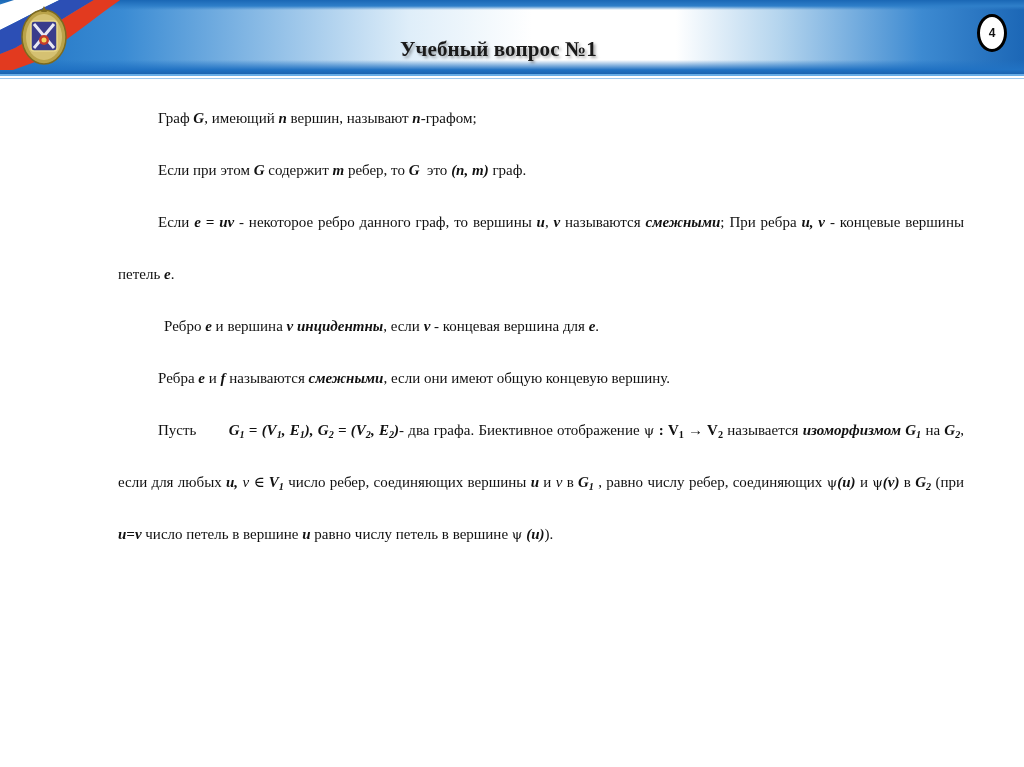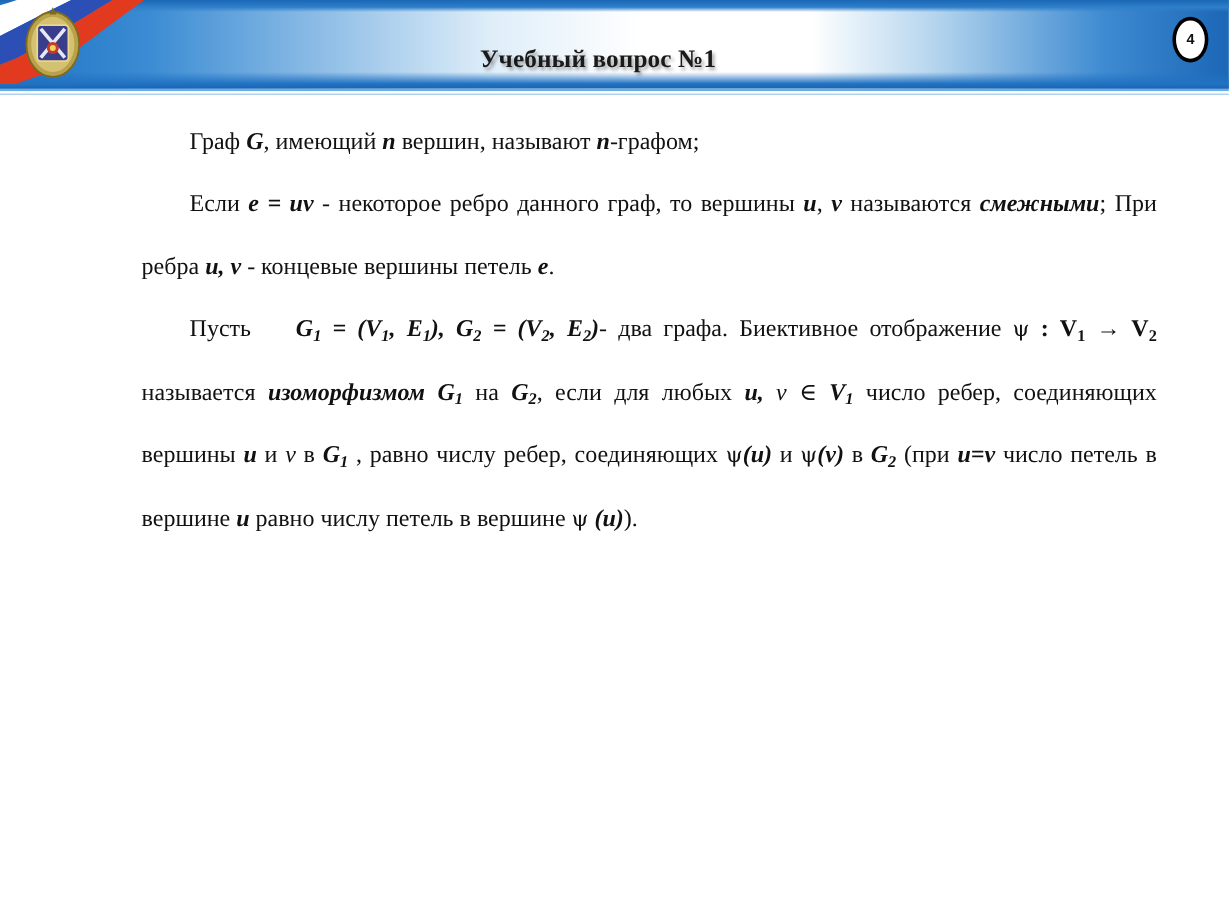--- a/index.html
+++ b/index.html
@@ -45,21 +45,21 @@
   .page-badge {
     position:absolute; left:977px; top:14px; width:24px; height:32px;
     border:3px solid #000; border-radius:50%;
     background:#fff; display:flex; align-items:center; justify-content:center;
     font-family:"Liberation Sans", "DejaVu Sans", sans-serif;
     font-weight:bold; font-size:12px; color:#111;
   }
 
   .content {
     position:absolute; left:118px; top:92px; width:846px;
-    font-size:20px; line-height:52px;
+    font-size:15px; line-height:52px;
     text-align:justify;
   }
   .p { margin:0; }
   .ind { text-indent:40px; }
   .ind2 { text-indent:46px; }
   .last { text-align-last:left; }
   .bi { font-weight:bold; font-style:italic; }
   .b { font-weight:bold; }
   .i { font-style:italic; }
   sub { font-size:0.68em; line-height:0; vertical-align:-0.3em; }
@@ -94,20 +94,23 @@
   </div>
 </div>
 <div class="rule1"></div>
 <div class="rule2"></div>
 <div class="rule3"></div>
 
 <div class="content">
 
   <p class="p ind last"><span>Граф </span><span class="bi">G</span><span>, имеющий </span><span class="bi">n</span><span> вершин, называют </span><span class="bi">n</span><span>-графом;</span></p>
 
+  <p class="p ind last"><span>Если при этом </span><span class="bi">G</span><span> содержит </span><span class="bi">m</span><span> ребер, то </span><span class="bi">G</span><span style="white-space:pre">  это </span><span class="bi">(n, m)</span><span> граф.</span></p>
 
   <p class="p ind last"><span>Если </span><span class="bi">e = uv</span><span> - некоторое ребро данного граф, то вершины </span><span class="bi">u</span><span>, </span><span class="bi">v</span><span> называются </span><span class="bi">смежными</span><span>; При ребра </span><span class="bi">u, v</span><span> - концевые вершины петель </span><span class="bi">e</span><span>.</span></p>
 
+  <p class="p ind2 last"><span>Ребро </span><span class="bi">e</span><span> и вершина </span><span class="bi">v</span><span> </span><span class="bi">инцидентны</span><span>, если </span><span class="bi">v</span><span> - концевая вершина для </span><span class="bi">e</span><span>.</span></p>
 
+  <p class="p ind last"><span>Ребра </span><span class="bi">e</span><span> и </span><span class="bi">f</span><span> называются </span><span class="bi">смежными</span><span>, если они имеют общую концевую вершину.</span></p>
 
   <p class="p ind last" style="white-space:normal"><span style="padding-right:28px">Пусть </span><span class="bi">G</span><sub class="bi">1</sub><span class="bi"> = (V</span><sub class="bi">1</sub><span class="bi">, E</span><sub class="bi">1</sub><span class="bi">), </span><span class="bi">G</span><sub class="bi">2</sub><span class="bi"> = (V</span><sub class="bi">2</sub><span class="bi">, E</span><sub class="bi">2</sub><span class="bi">)</span><span>- два графа.    Биективное отображение </span><span class="psi">ψ</span><span class="b"> : V</span><sub class="b">1</sub><span class="b"> → V</span><sub class="b">2</sub><span> называется </span><span class="bi">изоморфизмом</span><span> </span><span class="bi">G</span><sub class="bi">1</sub><span> на </span><span class="bi">G</span><sub class="bi">2</sub><span>, если для любых </span><span class="bi">u, </span><span class="i">v</span><span> ∈ </span><span class="bi">V</span><sub class="bi">1</sub><span> число ребер, соединяющих вершины </span><span class="bi">u</span><span> и </span><span class="i">v</span><span> в </span><span class="bi">G</span><sub class="bi">1</sub><span> , равно числу ребер, соединяющих </span><span class="psi">ψ</span><span class="bi">(u)</span><span> и </span><span class="psi">ψ</span><span class="bi">(v)</span><span> в </span><span class="bi">G</span><sub class="bi">2</sub><span> (при </span><span class="bi">u=v</span><span> число петель в вершине </span><span class="bi">u</span><span> равно числу петель в вершине </span><span class="psi">ψ</span><span> </span><span class="bi">(u)</span><span>).</span></p>
 
 </div>
 
 </body></html>

